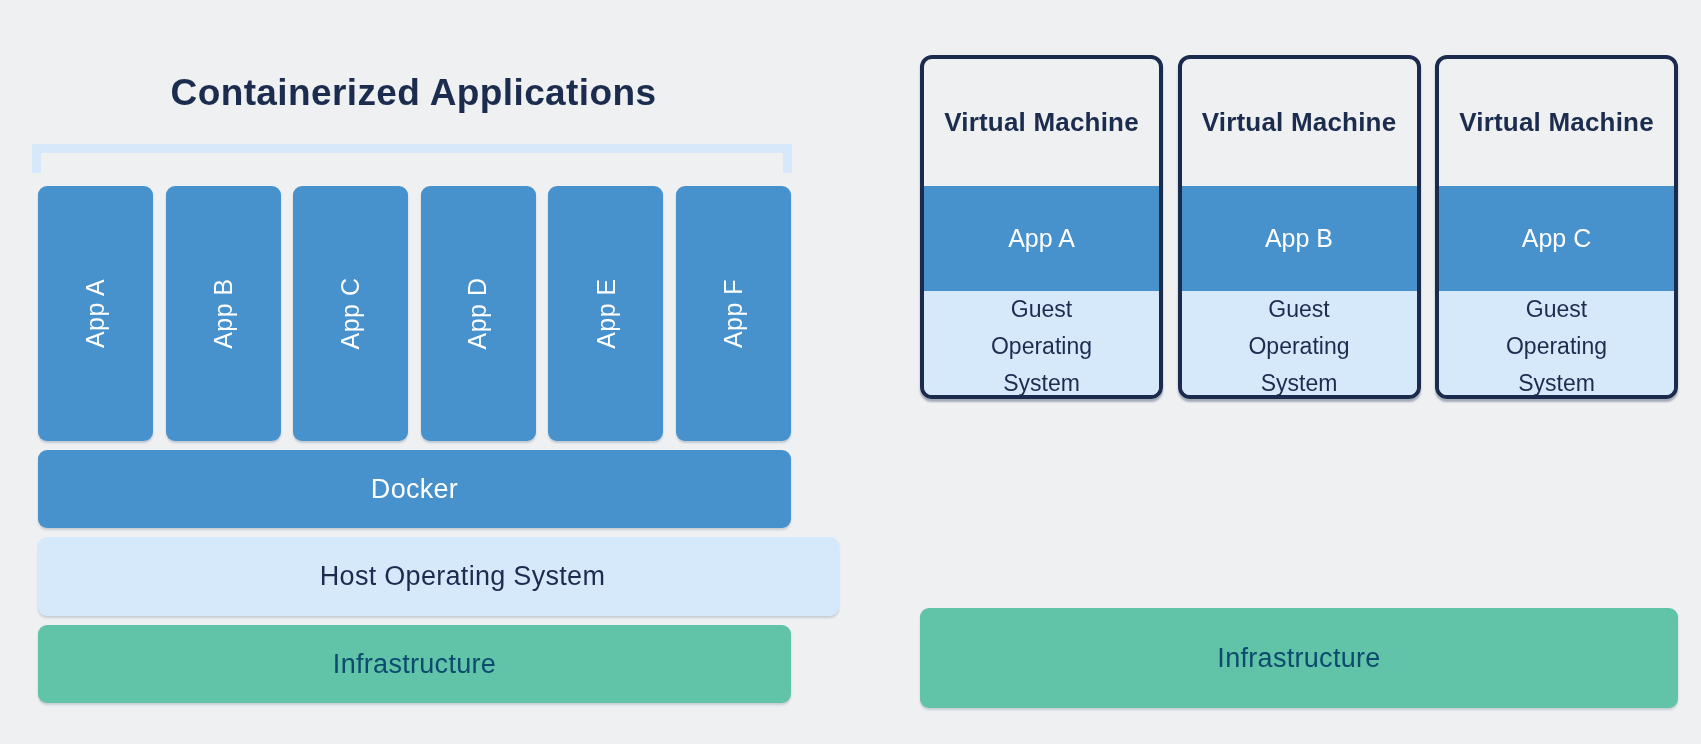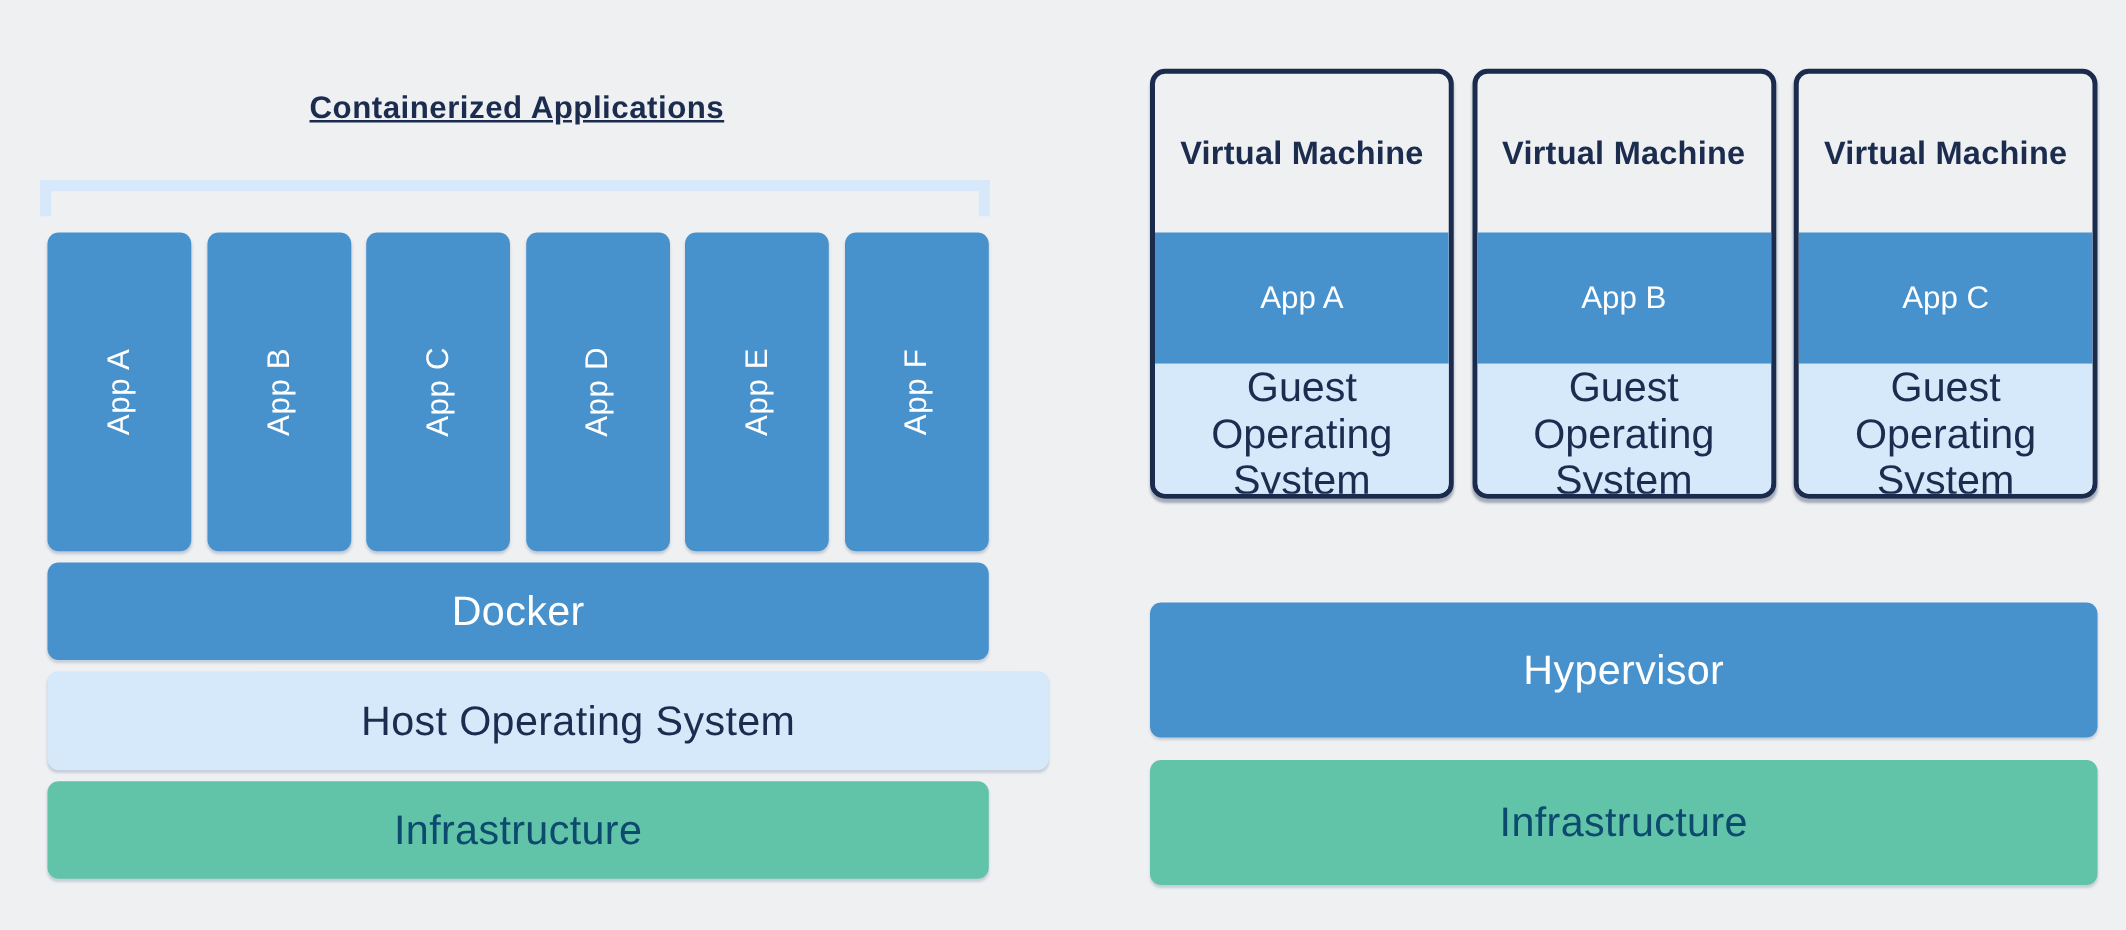--- a/index.html
+++ b/index.html
@@ -4,22 +4,22 @@
 <style>
   html,body { margin:0; padding:0; }
   .canvas {
     position:relative; width:1701px; height:744px;
     background:#eef0f2; overflow:hidden;
     font-family:"Liberation Sans", sans-serif;
   }
   
   .cl-title {
     position:absolute; left:36px; top:72px; width:755px;
-    text-align:center; font-size:25px; font-weight:600;
-    color:#1b2c4e; letter-spacing:.4px;text-decoration:underline;
+    text-align:center; font-size:37px; font-weight:600;
+    color:#1b2c4e; letter-spacing:.4px;
   }
   .bracket {
     position:absolute; left:32px; top:144px; width:760px; height:29px;
     box-sizing:border-box;
     border-top:9px solid #d6e8fa; border-left:9px solid #d6e8fa; border-right:9px solid #d6e8fa;
   }
   .columns {
     position:absolute; left:38px; top:186px; width:753px; height:255px;
     display:flex; justify-content:space-between;
   }
@@ -28,21 +28,21 @@
     display:flex; align-items:center; justify-content:center;
     box-shadow:0 2px 2px rgba(110,130,155,.35);
   }
   .app-col .vtext {
     transform:rotate(-90deg); white-space:nowrap;
     color:#ffffff; font-size:25px; letter-spacing:.5px;
   }
   .bar {
     position:absolute; border-radius:9px;
     display:flex; align-items:center; justify-content:center;
-    font-size:33px; letter-spacing:.3px;
+    font-size:27px; letter-spacing:.3px;
     box-shadow:0 2px 2px rgba(110,130,155,.3);
   }
   .bar.blue  { background:#4791cd; color:#ffffff; }
   .bar.light { background:#d5e9fb; color:#1b2c4e; }
   .bar.green { background:#61c3a8; color:#0c4a6e; }
   .lbar { left:38px; width:753px; }
   #docker     { top:450px; height:78px; }
   #host-os    { top:537px; height:79px;padding-left:48px; }
   #infra-left { top:625px; height:78px; }
   
@@ -61,21 +61,21 @@
     display:flex; align-items:center; justify-content:center;
     font-weight:700; font-size:26px; color:#1b2c4e; letter-spacing:.2px;
   }
   .vm-app {
     height:105px; flex:none; background:#4791cd; color:#ffffff;
     display:flex; align-items:center; justify-content:center; font-size:25px;
   }
   .vm-os {
     flex:1; background:#d5e9fb; color:#1b2c4e;
     display:flex; align-items:center; justify-content:center;
-    text-align:center; font-size:33px; line-height:37px; padding:0 45px;
+    text-align:center; font-size:23px; line-height:37px; padding:0 45px;
   }
   .rbar { left:920px; width:758px; }
   #hypervisor  { top:482px; height:108px; }
   #infra-right { top:608px; height:100px; }
 </style>
 </head>
 <body>
 
 <div class="canvas">
 
@@ -125,17 +125,16 @@
     </div>
 
     <div class="vm">
       <div class="vm-header">Virtual Machine</div>
       <div class="vm-app">App C</div>
       <div class="vm-os">Guest Operating System</div>
     </div>
 
   </div>
 
-  <div id="hypervisor" class="bar blue rbar">Hypervisor</div>
 
   <div id="infra-right" class="bar green rbar">Infrastructure</div>
 
 </div>
 
 </body></html>

